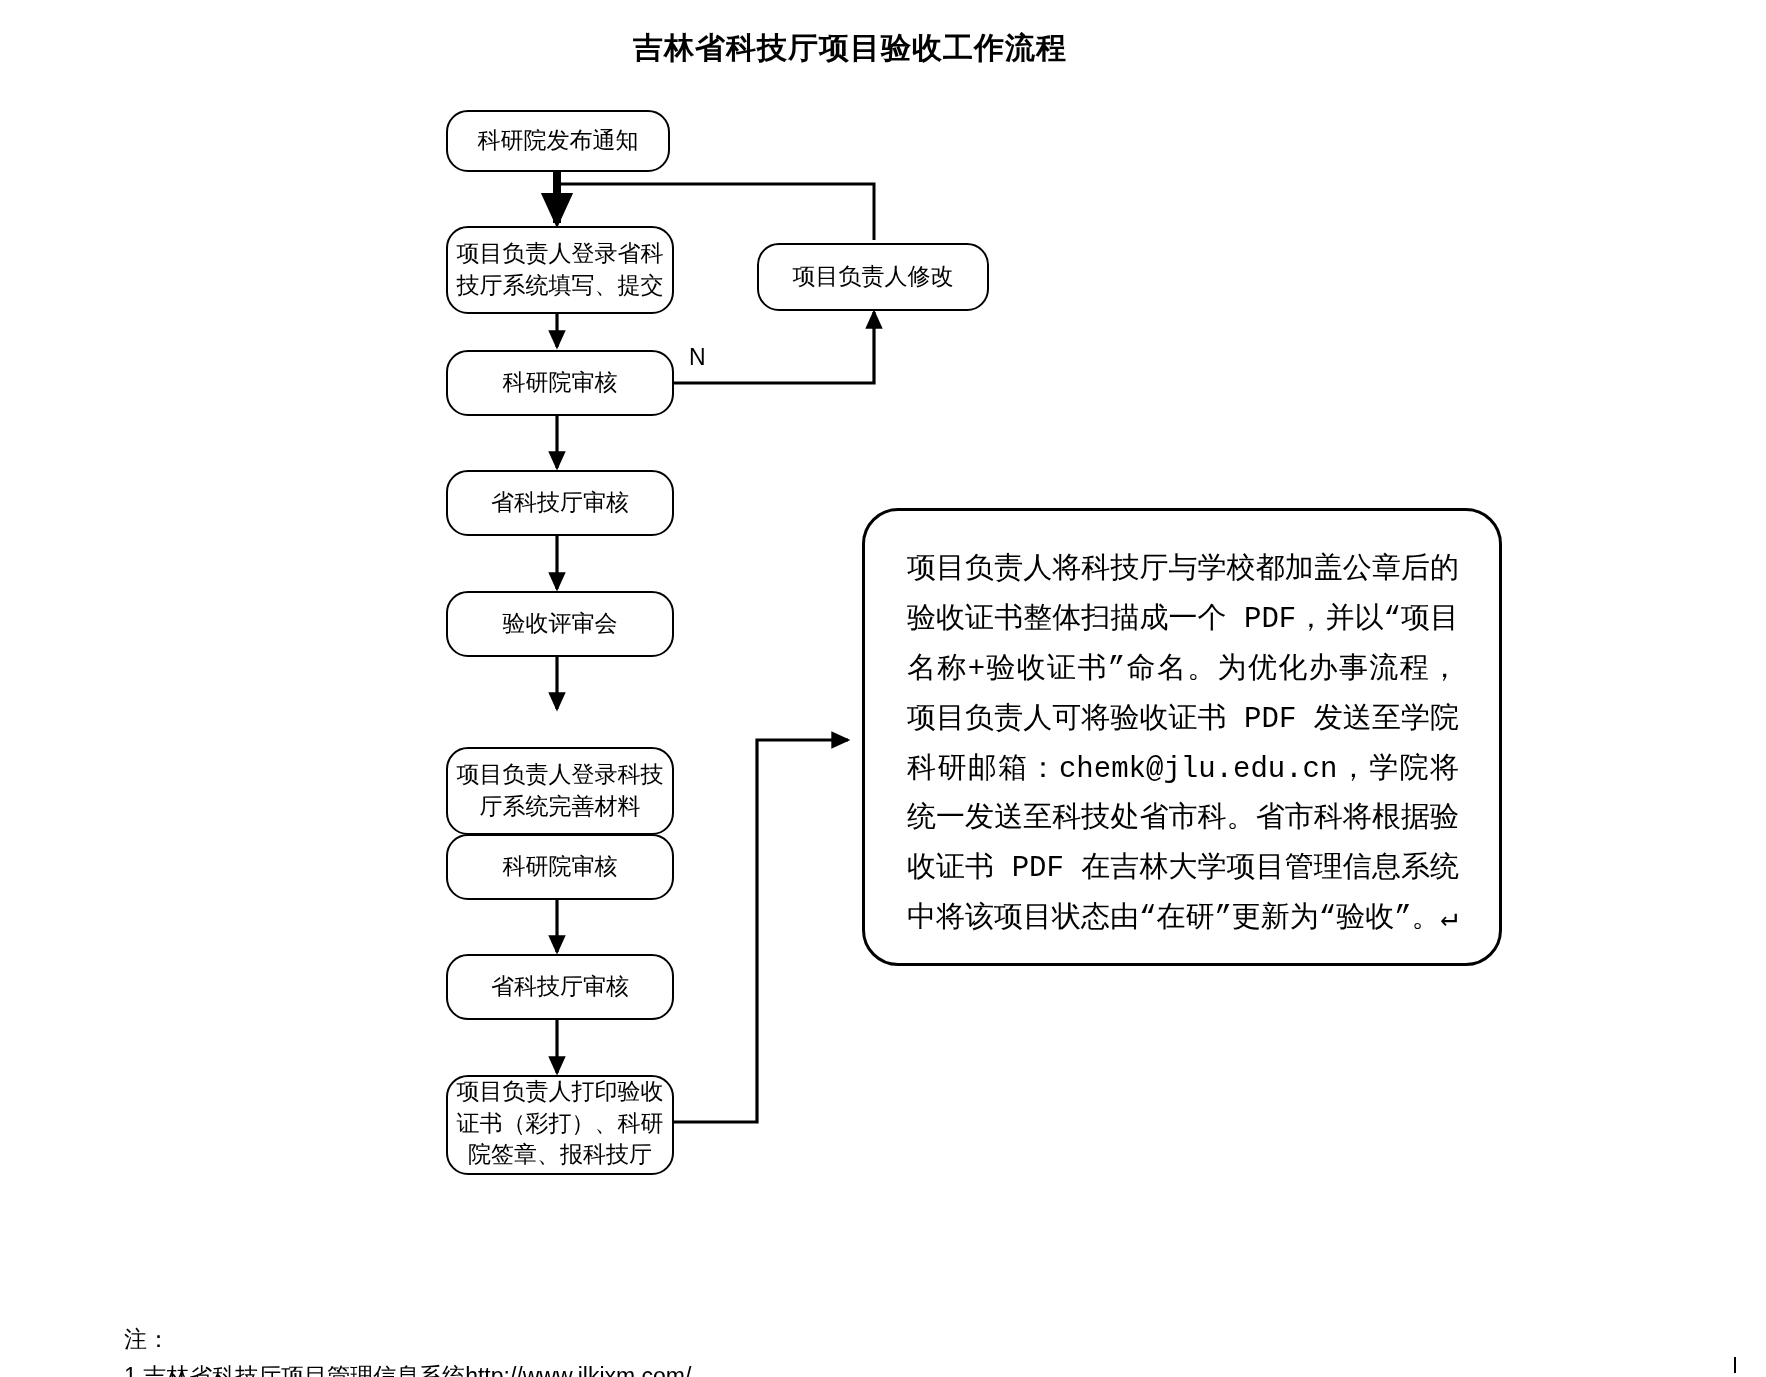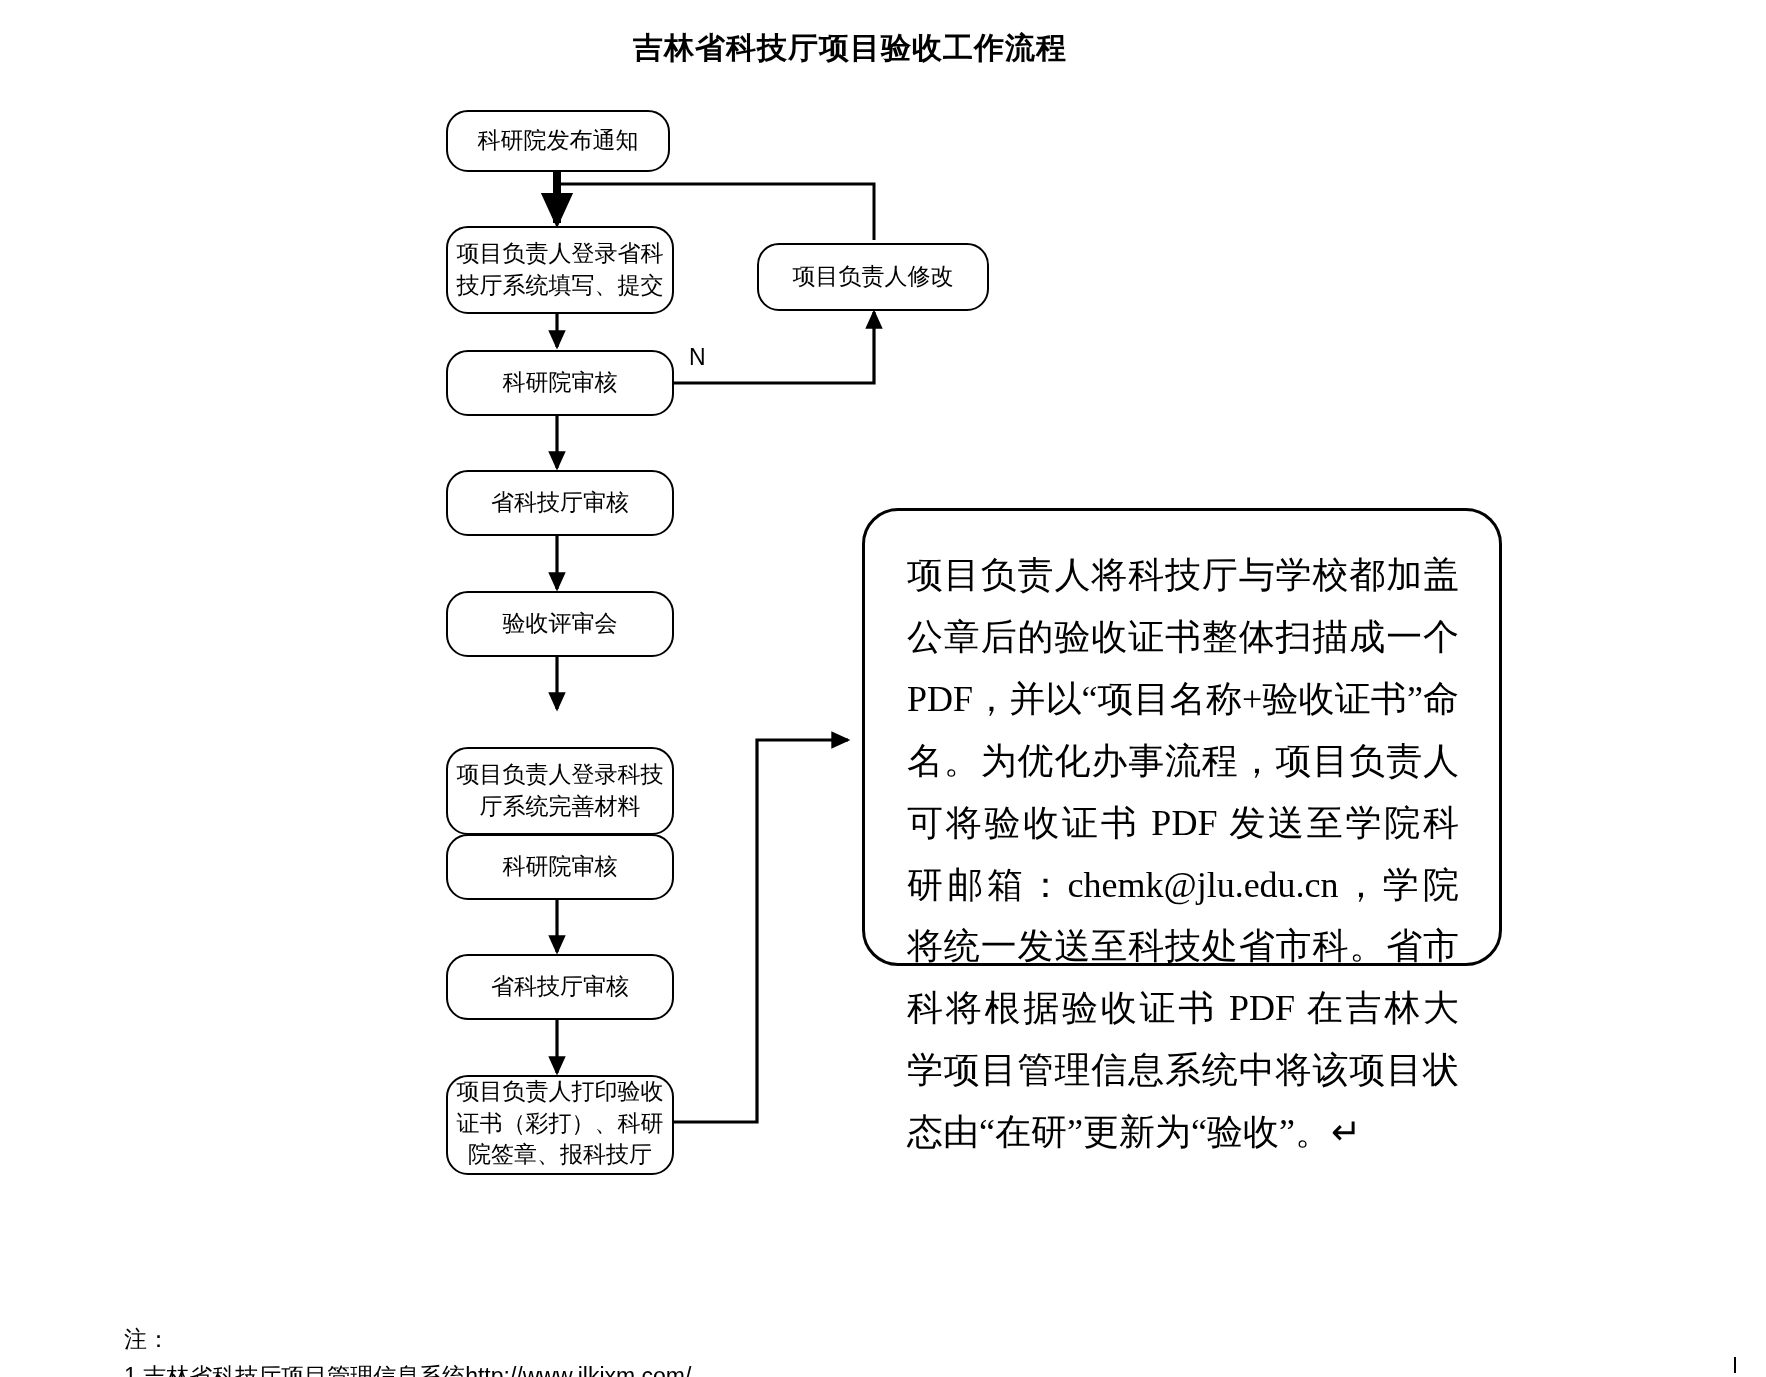--- a/index.html
+++ b/index.html
@@ -68,22 +68,22 @@
   .callout {
     position: absolute;
     box-sizing: border-box;
     border: 3px solid #000000;
     border-radius: 36px;
     background: #ffffff;
     z-index: 3;
     padding: 34px 40px 30px 42px;
   }
   .callout-text {
-    font-family: Liberation Serif, serif;
-    font-size: 36px;
+    font-family: Liberation Mono, monospace;
+    font-size: 29px;
     line-height: 1.72;
     text-align: justify;
     white-space: pre-line;
   }
 
   .edge-label {
     position: absolute;
     font-size: 23px;
     z-index: 4;
   }

